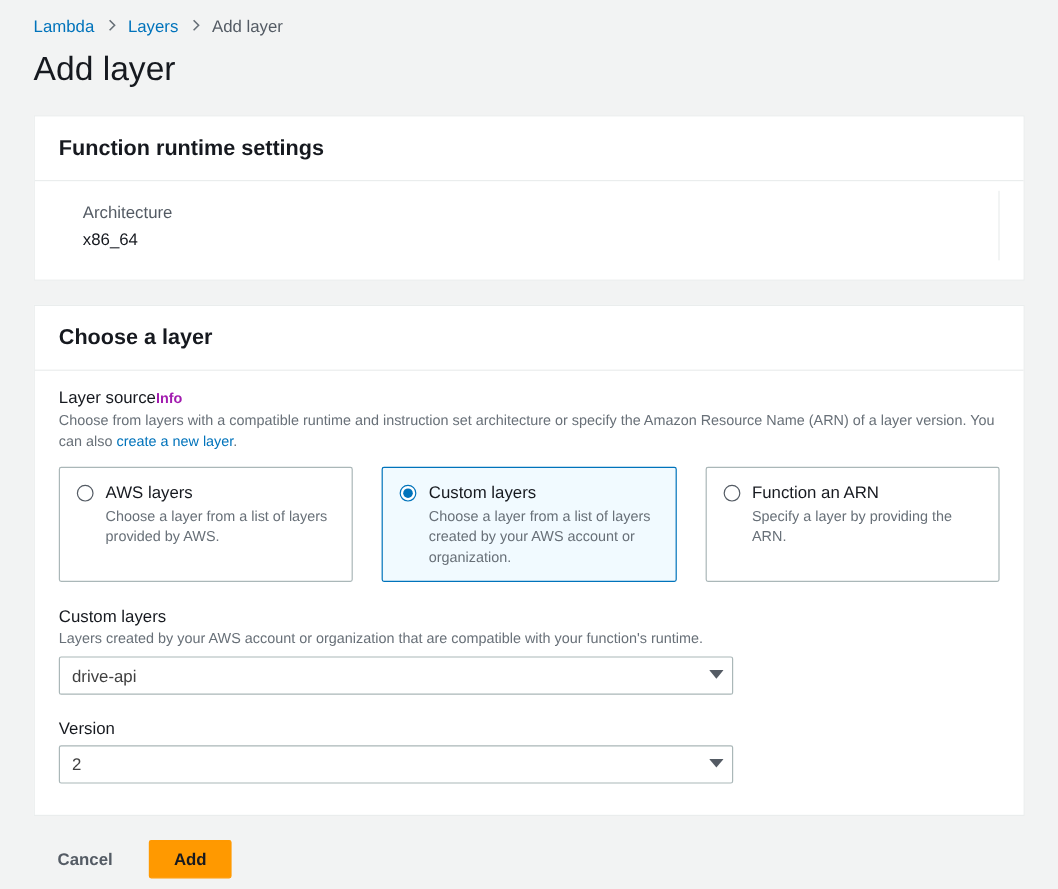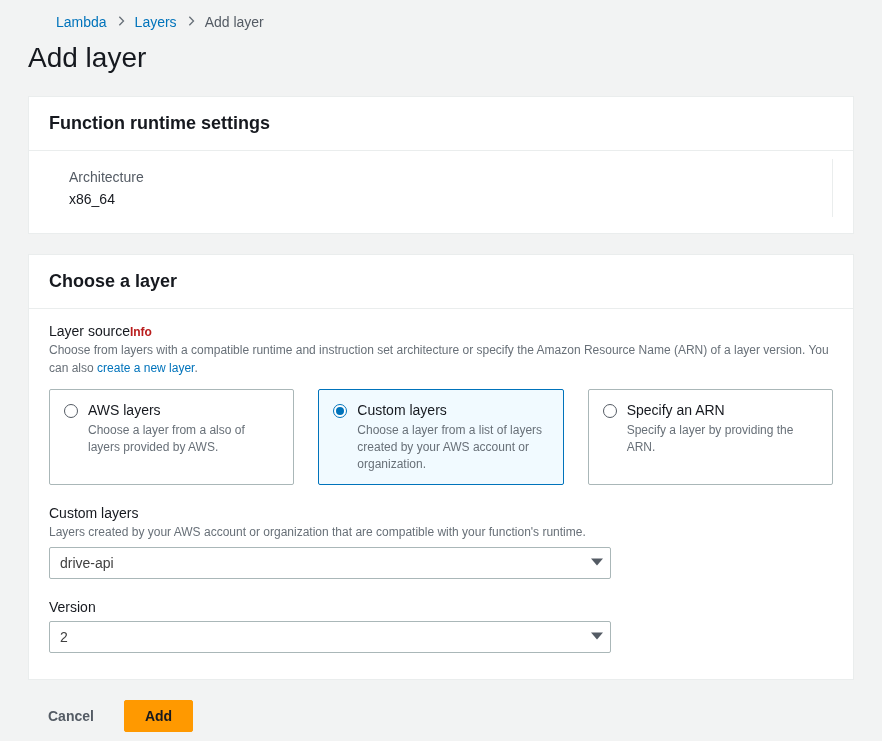--- a/index.html
+++ b/index.html
@@ -19,21 +19,20 @@
     .container {
       padding: 14px 28px;
     }
     
     .breadcrumb {
       display: flex;
       align-items: center;
       gap: 10px;
       font-size: 14px;
       margin-bottom: 12px;
-      margin-left: 28px;
     }
     .breadcrumb a {
       color: #0073bb;
       text-decoration: none;
     }
     .breadcrumb .sep {
       color: #545b64;
       font-size: 12px;
     }
     .breadcrumb .current {
@@ -93,21 +92,21 @@
     }
     .section-label {
       font-size: 14px;
       color: #16191f;
       margin-bottom: 2px;
       display: flex;
       align-items: flex-end;
       gap: 0;
     }
     .section-label .info-link {
-      color: #b91c1c;
+      color: #a21caf;
       font-size: 12px;
       font-weight: 700;
       text-decoration: none;
     }
     .section-desc {
       font-size: 12px;
       color: #687078;
       line-height: 1.5;
     }
     .section-desc a {
@@ -281,34 +280,34 @@
         </div>
         <div class="section-desc">
           <span>Choose from layers with a compatible runtime and instruction set architecture or specify the Amazon Resource Name (ARN) of a layer version. You can also </span><a href="#">create a new layer</a><span>.</span>
         </div>
 
         <div class="radio-row">
           <label class="radio-tile">
             <span class="radio-circle"></span>
             <span class="radio-content">
               <div class="radio-title">AWS layers</div>
-              <div class="radio-desc">Choose a layer from a also of layers provided by AWS.</div>
+              <div class="radio-desc">Choose a layer from a list of layers provided by AWS.</div>
             </span>
           </label>
           <label class="radio-tile selected">
             <span class="radio-circle"></span>
             <span class="radio-content">
               <div class="radio-title">Custom layers</div>
               <div class="radio-desc">Choose a layer from a list of layers created by your AWS account or organization.</div>
             </span>
           </label>
           <label class="radio-tile">
             <span class="radio-circle"></span>
             <span class="radio-content">
-              <div class="radio-title">Specify an ARN</div>
+              <div class="radio-title">Function an ARN</div>
               <div class="radio-desc">Specify a layer by providing the ARN.</div>
             </span>
           </label>
         </div>
       </div>
 
       <div class="section">
         <div class="section-label">
           <span>Custom layers</span>
         </div>

